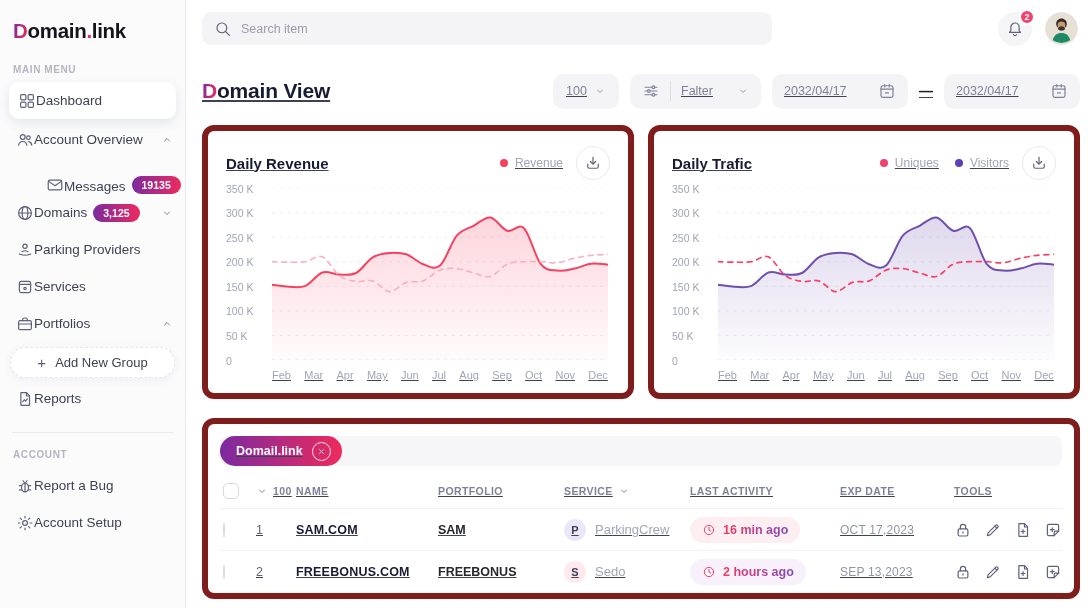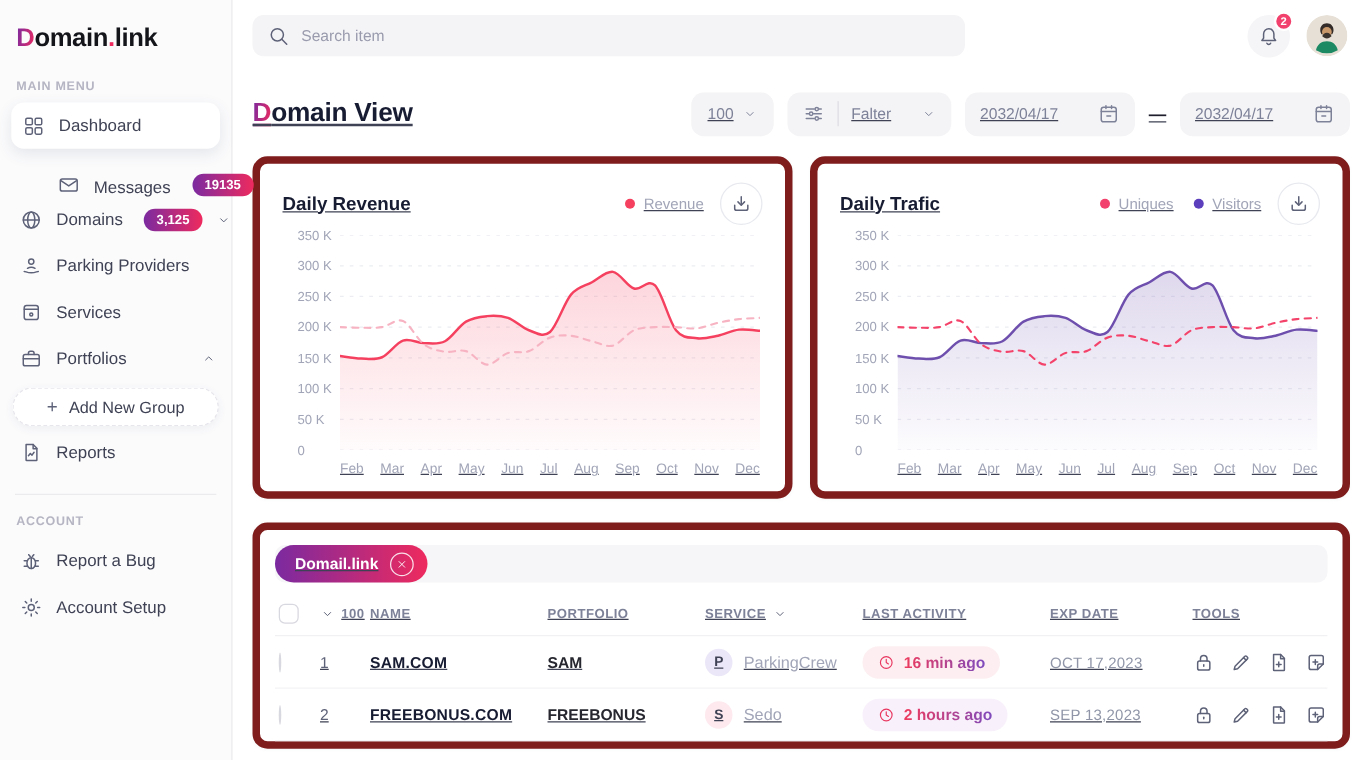--- a/index.html
+++ b/index.html
@@ -7,21 +7,21 @@
               font-family:"Liberation Sans", sans-serif; color:#3f4254; }
   .app { display:flex; width:1088px; height:608px; }
 
   
   .sidebar { width:186px; flex:0 0 186px; background:#fbfbfc; border-right:1px solid #ebebee;
              padding-top:14px; display:flex; flex-direction:column; }
   .logo { font-size:20.5px; font-weight:800; letter-spacing:-0.3px; color:#14151a; padding-left:13px; height:34px; display:flex; align-items:center;}
   .grad-text { background:linear-gradient(100deg,#7b2aa0 5%,#ee2a5e 95%); -webkit-background-clip:text; background-clip:text; color:transparent; }
   .dot-red { color:#ee2a5e; }
   .side-label { font-size:10px; letter-spacing:.6px; color:#b5b5c3; margin:16px 0 7px 13px; font-weight:700;}
-  .nav-item { height:37px; display:flex; align-items:center; gap:11px; padding:0 12px 0 16px;
+  .nav-item { height:37px; display:flex; align-items:center; padding:0 12px 0 16px;
               font-size:13.5px; color:#3f4254; font-weight:500; cursor:pointer; position:relative;}
   .nav-item.active { background:#fff; border-radius:10px; margin:0 9px 2px 9px; padding-left:9px;
               box-shadow:0 4px 12px rgba(56,71,109,.12); }
   .nav-item.indent { padding-left:46px; height:36px;align-items:flex-end;}
   .badge { margin-left:6px; color:#fff; font-size:10.5px; font-weight:700; padding:3px 10px; border-radius:10px; }
   .grad-bg { background:linear-gradient(90deg,#7b2aa0,#ee2a5e); }
   .chev { margin-left:auto; width:12px; height:12px; color:#5e6278;}
   .add-group { margin:5px 10px 2px; height:31px; background:#fff; border:1px dashed #e6e6ec; border-radius:17px;
                box-shadow:0 2px 8px rgba(56,71,109,.07); display:flex; align-items:center; justify-content:center;
                gap:9px; font-size:13px; color:#3f4254; cursor:pointer;}
@@ -63,21 +63,21 @@
   .card { background:#fff; border:6px solid #7f1d1d; border-radius:12px; box-shadow:0 1px 3px rgba(56,71,109,.04); }
   .chart-card { padding:15px 18px 12px; }
   .card-head { display:flex; align-items:center; height:34px; }
   .card-title { font-size:15px; font-weight:700; color:#181c32; }
   .legend { margin-left:auto; display:flex; gap:16px; align-items:center; font-size:12px; color:#a1a5b7; margin-right:13px;}
   .legend-item { display:flex; align-items:center; gap:7px; }
   .legend-dot { width:8px; height:8px; border-radius:50%; }
   .dl-btn { width:34px; height:34px; border:1px solid #e7e9ef; border-radius:50%; background:#fff;
             display:flex; align-items:center; justify-content:center; color:#5e6278; cursor:pointer;}
   .plot { position:relative; margin-top:8px; height:172px; }
-  .ylab { position:absolute; left:12px; font-size:10.5px; color:#a1a5b7; }
+  .ylab { position:absolute; left:0; font-size:10.5px; color:#a1a5b7; }
   .plot svg { position:absolute; left:46px; top:0; width:calc(100% - 48px); height:172px; }
   .xlabels { margin:9px 2px 0 46px; display:flex; justify-content:space-between; font-size:11px; color:#a1a5b7; }
 
   
   .table-card { margin-top:19px; padding:12px 12px 0; }
   .tag-bar { background:#f6f6f8; border-radius:8px; height:30px; display:flex; align-items:center; }
   .tag-pill { height:30px; border-radius:16px; padding:0 11px 0 16px; color:#fff; display:flex; align-items:center;
               gap:9px; font-size:12.5px; font-weight:700; }
   .tag-x { width:19px; height:19px; border:1px solid rgba(255,255,255,.85); border-radius:50%;
            display:flex; align-items:center; justify-content:center; cursor:pointer; color:#fff;}
@@ -127,20 +127,36 @@
           <span class="ic ">
             <svg viewBox="0 0 24 24">
               <rect x="3.5" y="3.5" width="7" height="7" rx="1.5"></rect>
               <rect x="13.5" y="3.5" width="7" height="7" rx="1.5"></rect>
               <rect x="3.5" y="13.5" width="7" height="7" rx="1.5"></rect>
               <rect x="13.5" y="13.5" width="7" height="7" rx="1.5"></rect>
             </svg>
           </span>
           <span>Dashboard</span>
         </div>
+        <div class="nav-item">
+          <span class="ic ">
+            <svg viewBox="0 0 24 24">
+              <circle cx="9" cy="8" r="3.2"></circle>
+              <path d="M3.5 19c.5-3.2 2.7-5 5.5-5s5 1.8 5.5 5"></path>
+              <circle cx="16.6" cy="9" r="2.4"></circle>
+              <path d="M16.9 14.2c2.3.3 3.8 2 4.1 4.8"></path>
+            </svg>
+          </span>
+          <span>Account Overview</span>
+          <span class="ic sm chev">
+            <svg viewBox="0 0 24 24">
+              <path d="M7 14l5-5 5 5"></path>
+            </svg>
+          </span>
+        </div>
         <div class="nav-item indent">
           <span class="ic ">
             <svg viewBox="0 0 24 24">
               <rect x="3" y="5.5" width="18" height="13" rx="2"></rect>
               <path d="M4 7.5l8 5.5 8-5.5"></path>
             </svg>
           </span>
           <span>Messages</span>
           <span class="badge grad-bg">19135</span>
         </div>

